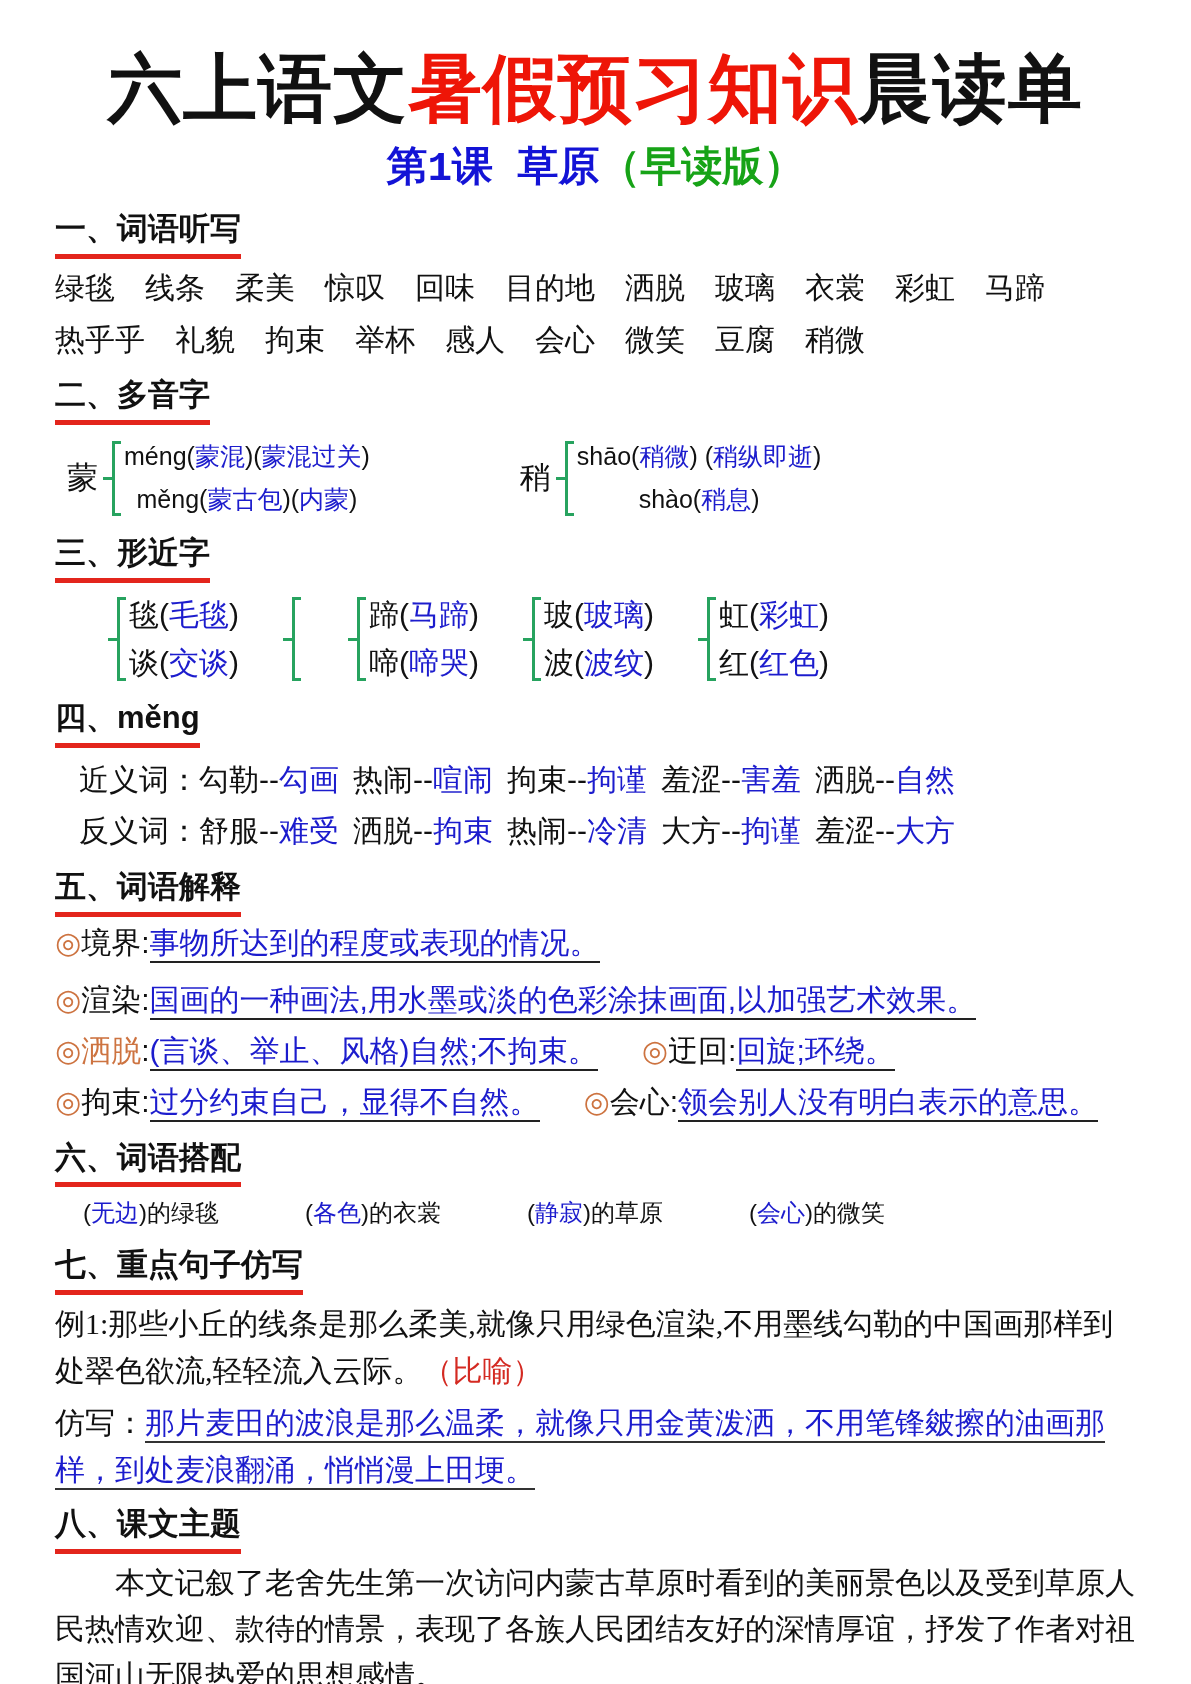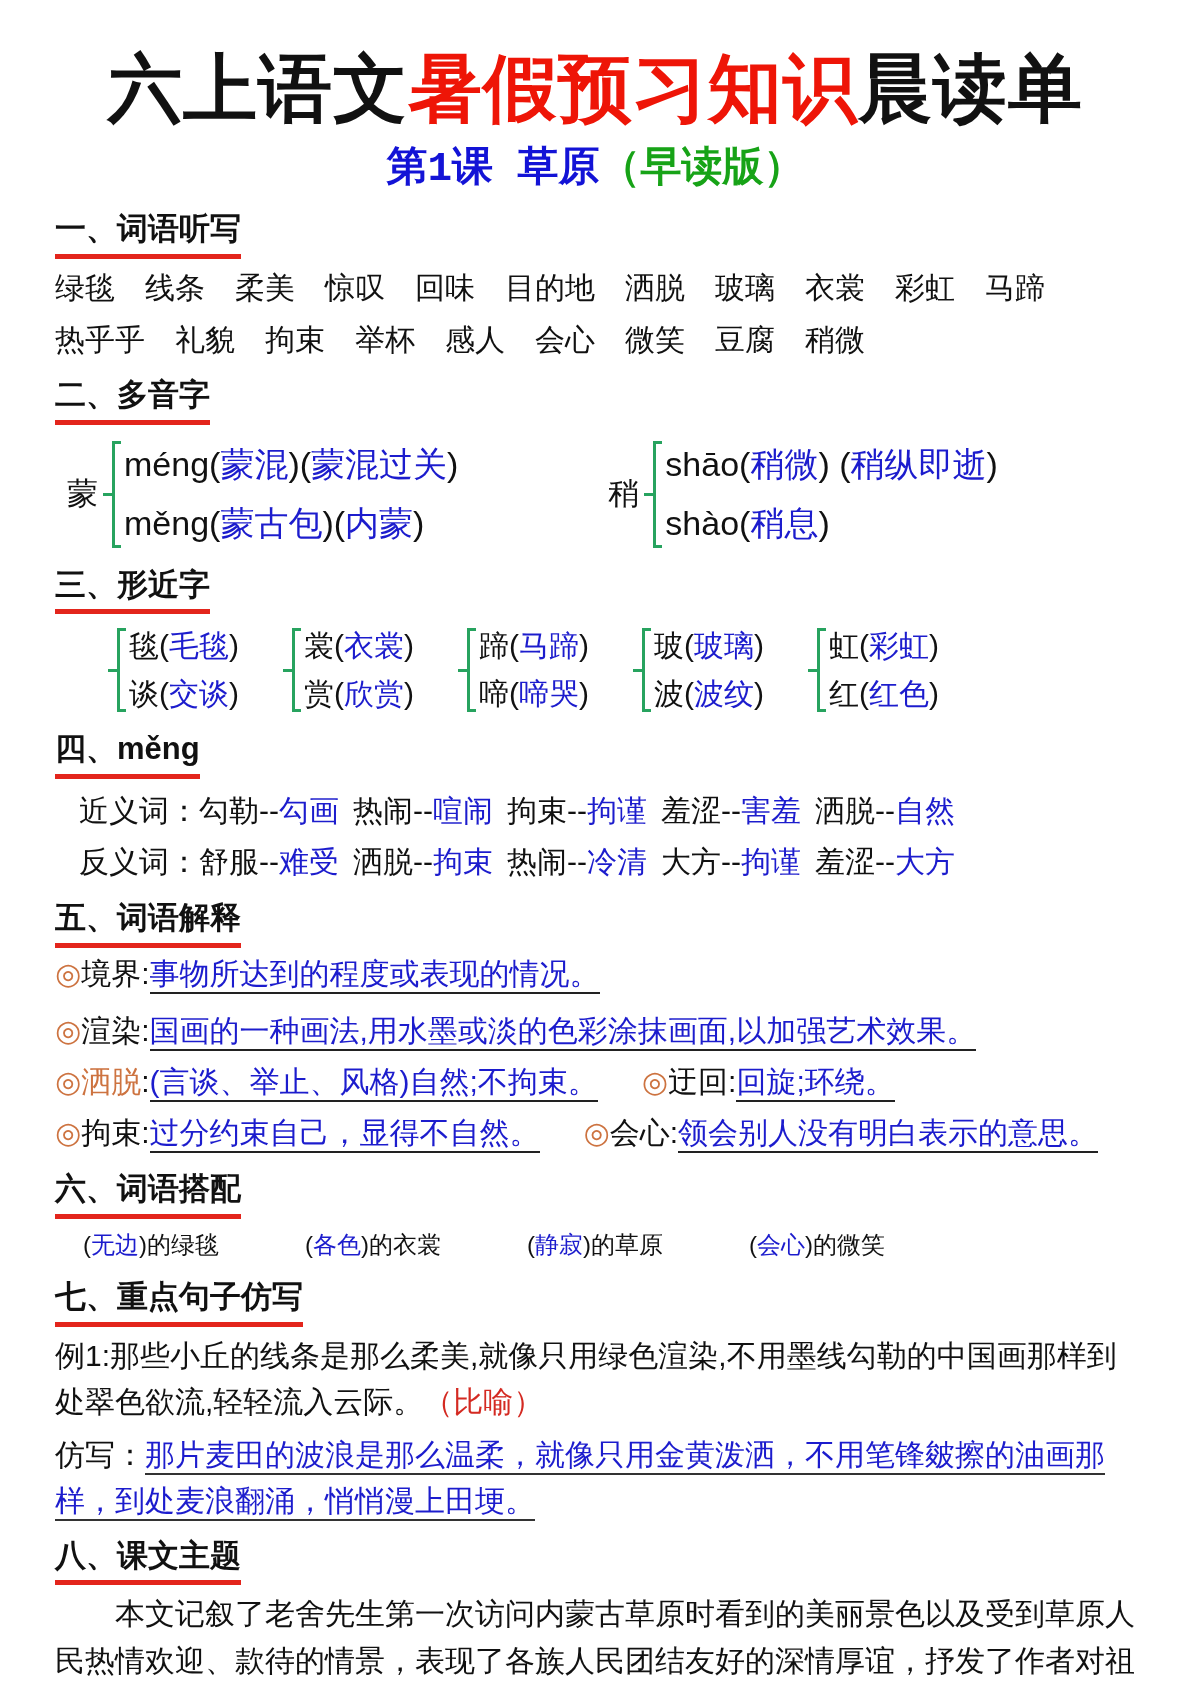--- a/index.html
+++ b/index.html
@@ -31,42 +31,42 @@
     text-align:center;font-size:41px;font-weight:700;margin-top:8px;margin-bottom:14px;font-family:Liberation Mono, monospace;
   }
   .subtitle .s-blue{color:#1313d6;}
   .subtitle .s-green{color:var(--green);}
   
   .sec{margin-top:10px;}
   .sec-h{font-size:31px;font-weight:700;line-height:1.35;}
   .sec-h .sec-h-text{
     display:inline-block;border-bottom:5px solid var(--red);padding-bottom:4px;
   }
-  .body,.words{font-size:30px;line-height:1.55;white-space:pre-wrap;}
+  .body,.words{font-size:30px;line-height:1.55;white-space:pre-wrap;font-family:Liberation Serif, serif;}
   .words{margin-top:6px;}
   .blue{color:var(--blue);}
   .black{color:var(--ink);}
   .red-text{color:#d42a22;}
   .orange{color:var(--orange);}
   .u{border-bottom:2px solid #222;padding-bottom:2px;}
   .u2{
     text-decoration:underline;text-decoration-thickness:2px;
     text-decoration-color:#333;text-underline-offset:8px;
   }
   
   .dyz-row{display:flex;align-items:center;gap:150px;margin:10px 0 4px 12px;}
   .dyz-group{display:flex;align-items:center;}
   .dyz-char{font-size:31px;margin-right:10px;}
   .brace{position:relative;align-self:stretch;width:12px;margin:6px 4px 6px 0;}
   .brace .vline{position:absolute;left:4px;top:0;bottom:0;width:3px;background:var(--bracket);}
   .brace .hook-t{position:absolute;left:4px;top:0;width:9px;height:3px;background:var(--bracket);}
   .brace .hook-b{position:absolute;left:4px;bottom:0;width:9px;height:3px;background:var(--bracket);}
   .brace .tick{position:absolute;left:-5px;top:50%;margin-top:-1px;width:9px;height:3px;background:var(--bracket);}
   .dyz-lines{display:flex;flex-direction:column;}
-  .dyz-line{font-size:34px;line-height:1.75;}
+  .dyz-line{font-size:25px;line-height:1.75;text-align:center;}
   
   .xjz-row{display:flex;gap:49px;margin:8px 0 2px 58px;}
   .xjz-group{display:flex;align-items:center;}
   .xjz-lines{display:flex;flex-direction:column;}
   .xjz-line{font-size:30px;line-height:1.6;}
   
   .pair-line{font-size:30px;line-height:1.7;margin-left:24px;}
   .pair{margin-right:14px;white-space:nowrap;}
   
   .def-row{display:flex;gap:44px;font-size:30px;line-height:1.7;}
@@ -138,24 +138,20 @@
           <div class="xjz-line"><span class="black">谈</span><span class="black">(</span><span class="blue">交谈</span><span class="black">)</span></div>
         </div>
       </div>
       <div class="xjz-group">
         <span class="brace">
             <i class="vline"></i>
             <i class="hook-t"></i>
             <i class="hook-b"></i>
             <i class="tick"></i>
           </span>
-        <div class="xjz-lines">
-          <div class="xjz-line"><span class="black">裳</span><span class="black">(</span><span class="blue">衣裳</span><span class="black">)</span></div>
-          <div class="xjz-line"><span class="black">赏</span><span class="black">(</span><span class="blue">欣赏</span><span class="black">)</span></div>
-        </div>
       </div>
       <div class="xjz-group">
         <span class="brace">
             <i class="vline"></i>
             <i class="hook-t"></i>
             <i class="hook-b"></i>
             <i class="tick"></i>
           </span>
         <div class="xjz-lines">
           <div class="xjz-line"><span class="black">蹄</span><span class="black">(</span><span class="blue">马蹄</span><span class="black">)</span></div>

